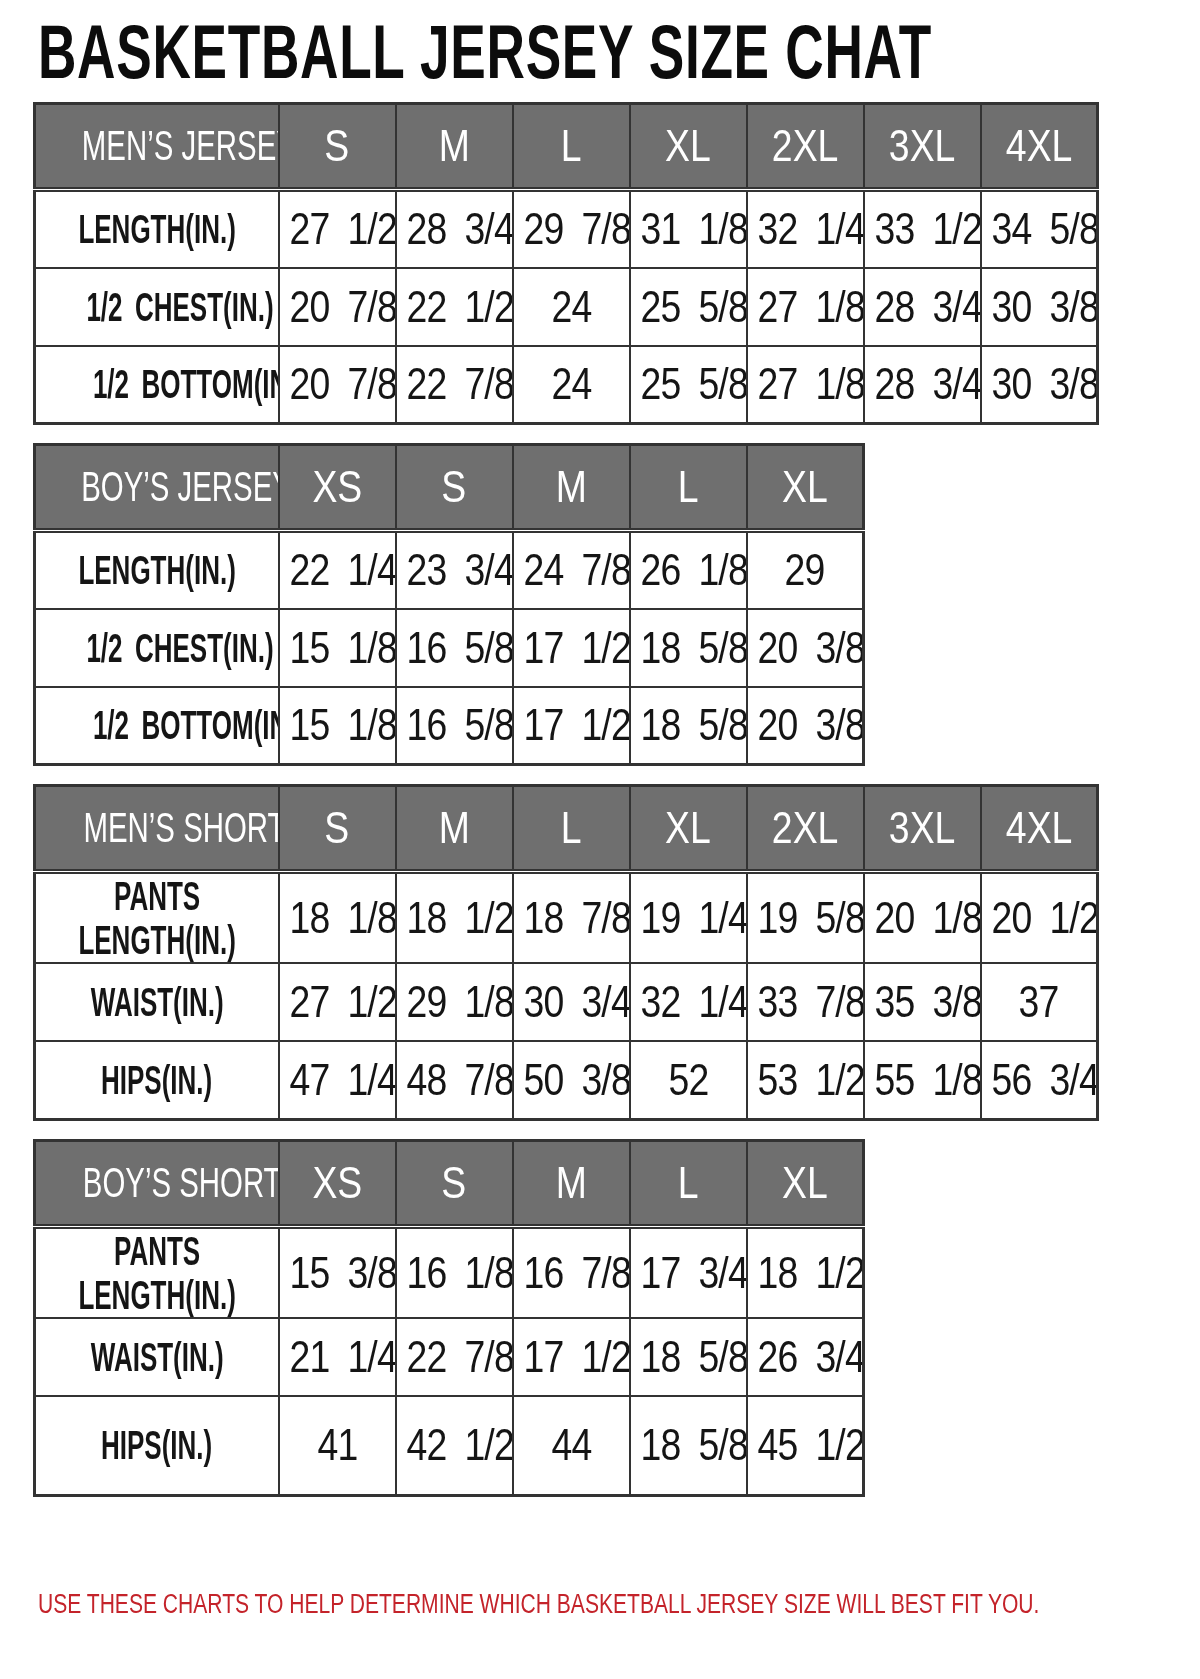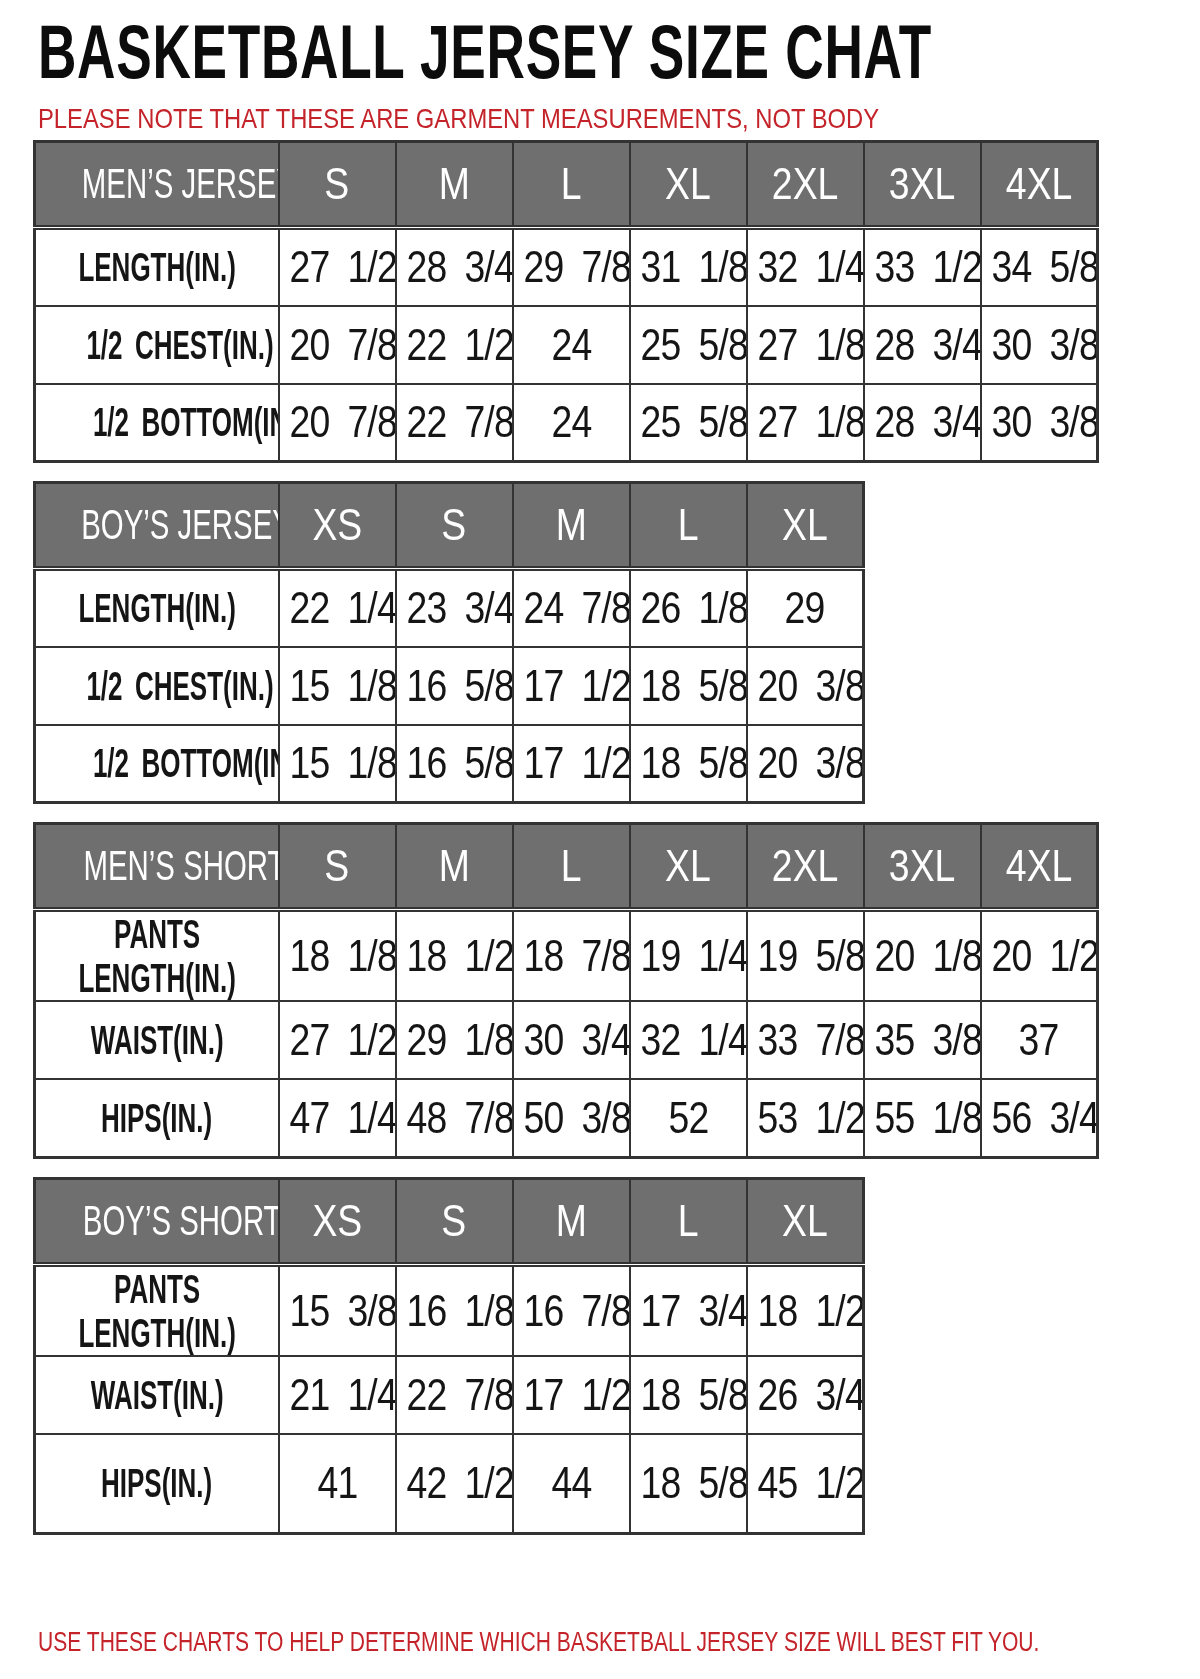--- a/index.html
+++ b/index.html
@@ -102,23 +102,20 @@
 </style>
 </head>
 <body>
 
 <main>
   <h1 class="page-title">
     <span class="stretch">BASKETBALL JERSEY SIZE CHAT</span>
   </h1>
 
   <div class="note-top">
-    <div>
-      <span class="note-line" style="color: rgb(196, 35, 42);">PLEASE NOTE THAT THESE ARE GARMENT MEASUREMENTS, NOT BODY</span>
-    </div>
   </div>
 
   <div id="tables-root">
       <table class="size-table" id="table-mens-jersey" style="width: 1063px;">
         <colgroup>
           <col style="width: 244px;">
           <col style="width: 117px;">
           <col style="width: 117px;">
           <col style="width: 117px;">
           <col style="width: 117px;">

